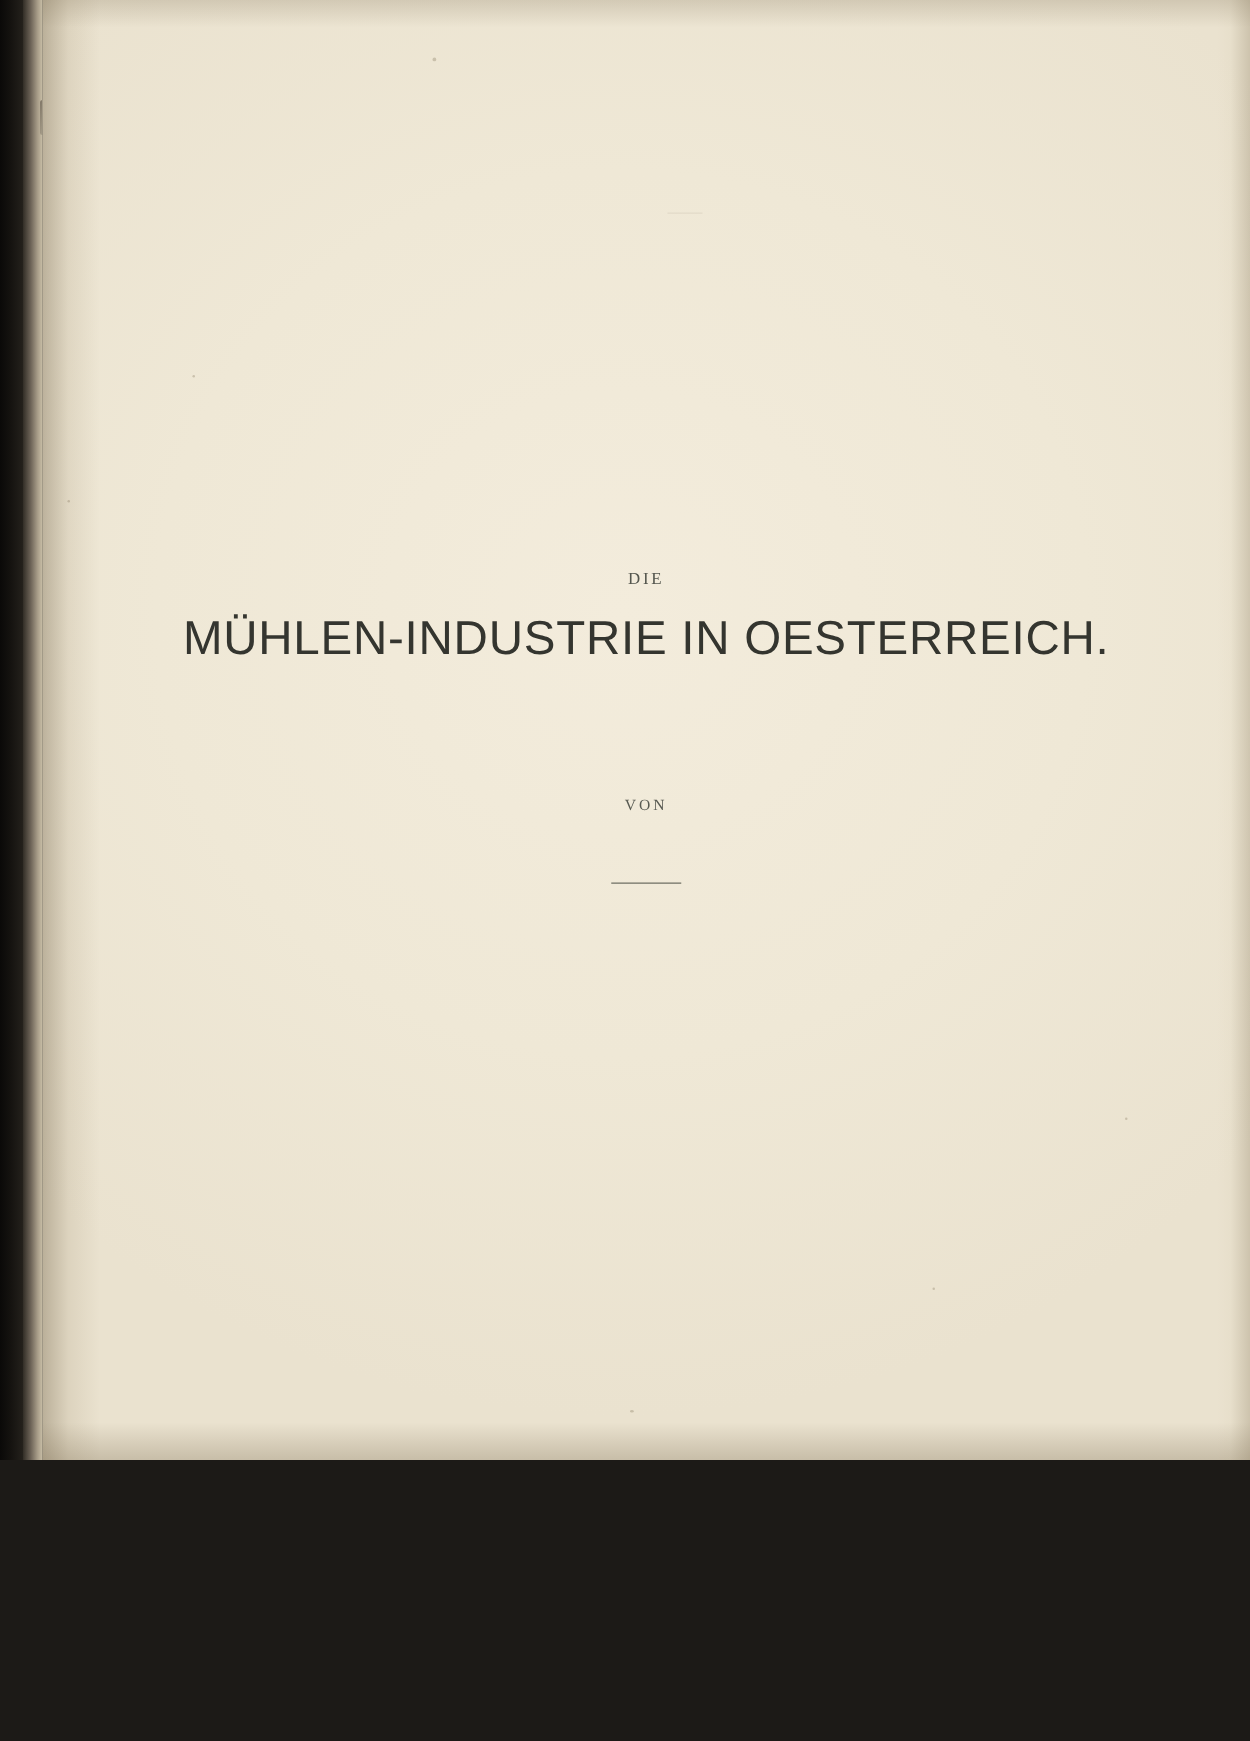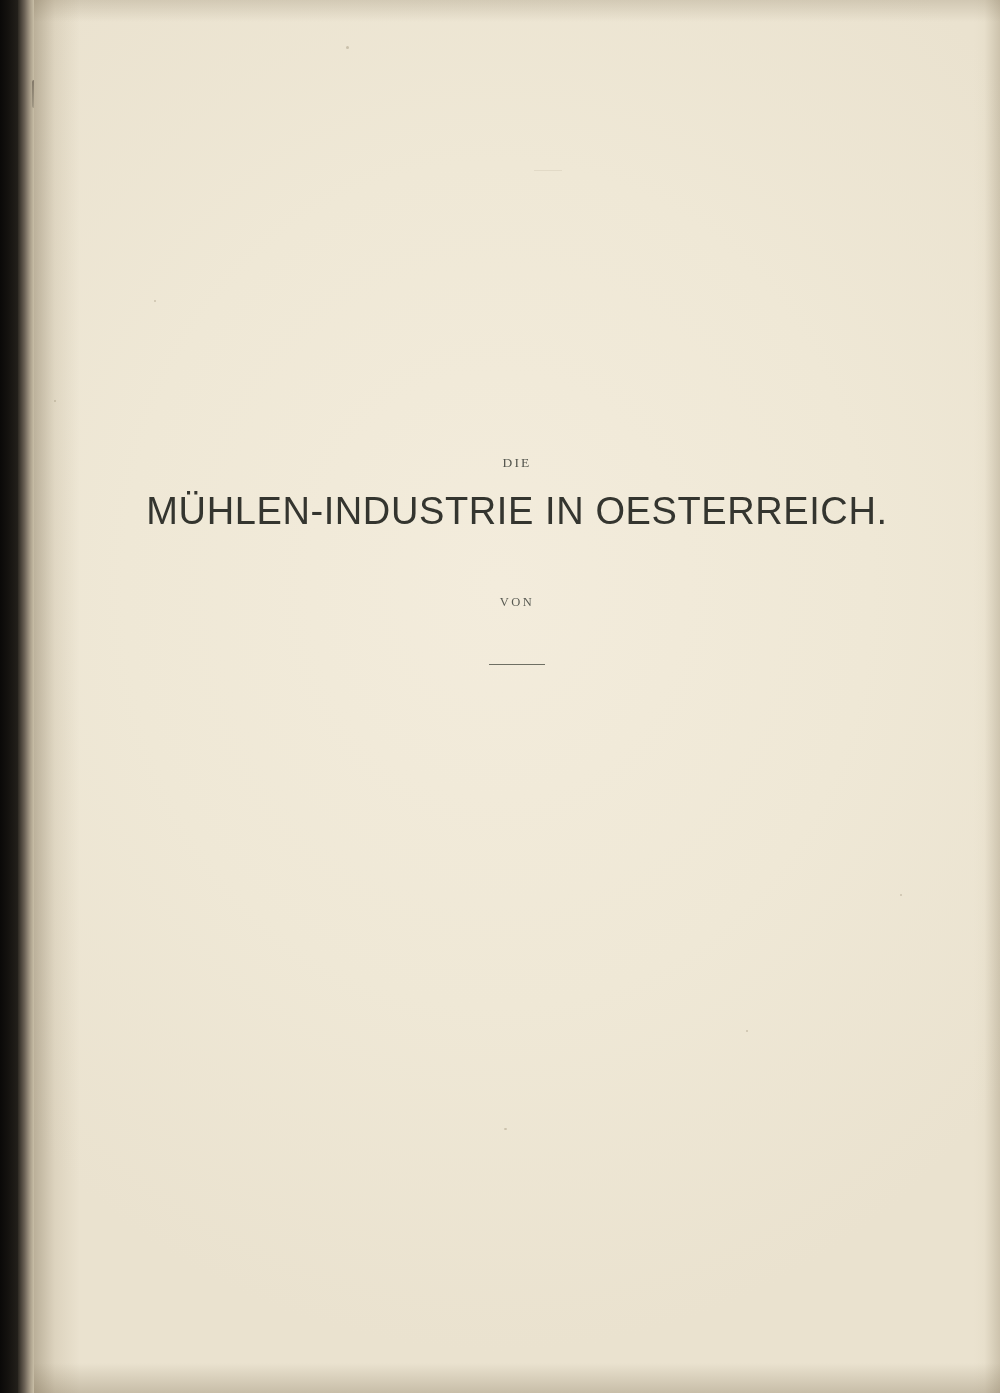--- a/index.html
+++ b/index.html
@@ -10,21 +10,21 @@
   body {
     width: 1000px;
     height: 1393px;
     overflow: hidden;
     font-family: "Liberation Serif", serif;
   }
 
   .scan {
     position: relative;
     width: 1000px;
-    height: 1393px;
+    height: 1168px;
     background: #0f0e0c;
     overflow: hidden;
   }
 
   
   .binding-dark {
     position: absolute;
     top: 0;
     left: 0;
     width: 18px;
@@ -136,21 +136,21 @@
     color: #34352f;
     font-weight: 400;
     margin-bottom: 0;
     text-align: center;
   }
 
   .line-von {
     font-size: 12.5px;
     letter-spacing: 2.4px;
     color: #585a52;
-    margin-top: 62px;
+    margin-top: 104px;
     margin-bottom: 16px;
   }
   .line-author {
     font-size: 17px;
     letter-spacing: 2.0px;
     color: #45473f;
   }
 
   .rule-wrap {
     margin-top: 54px;

